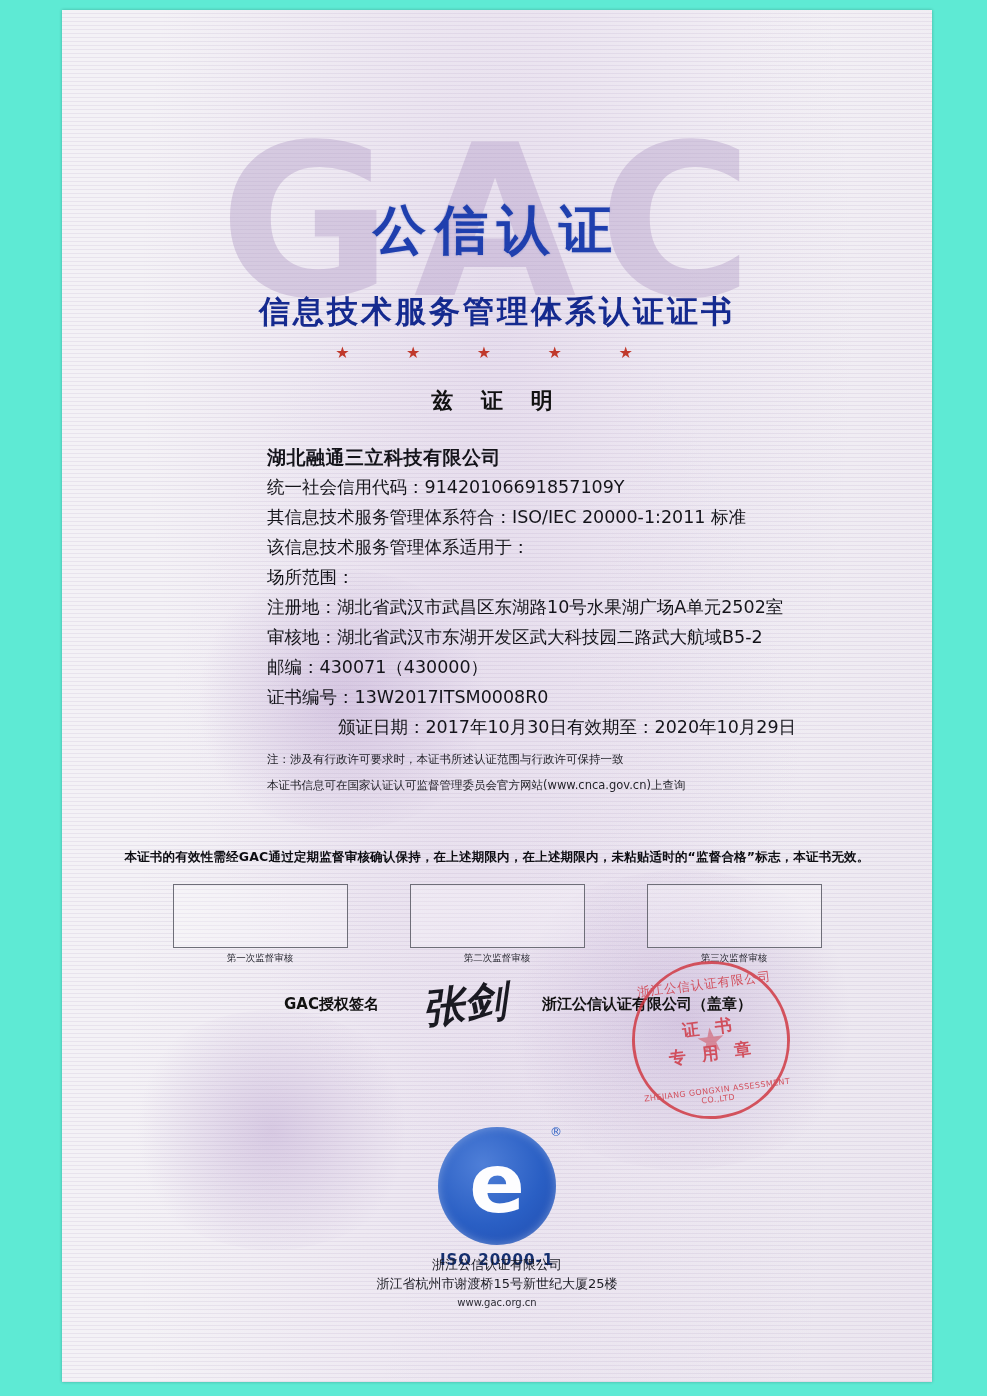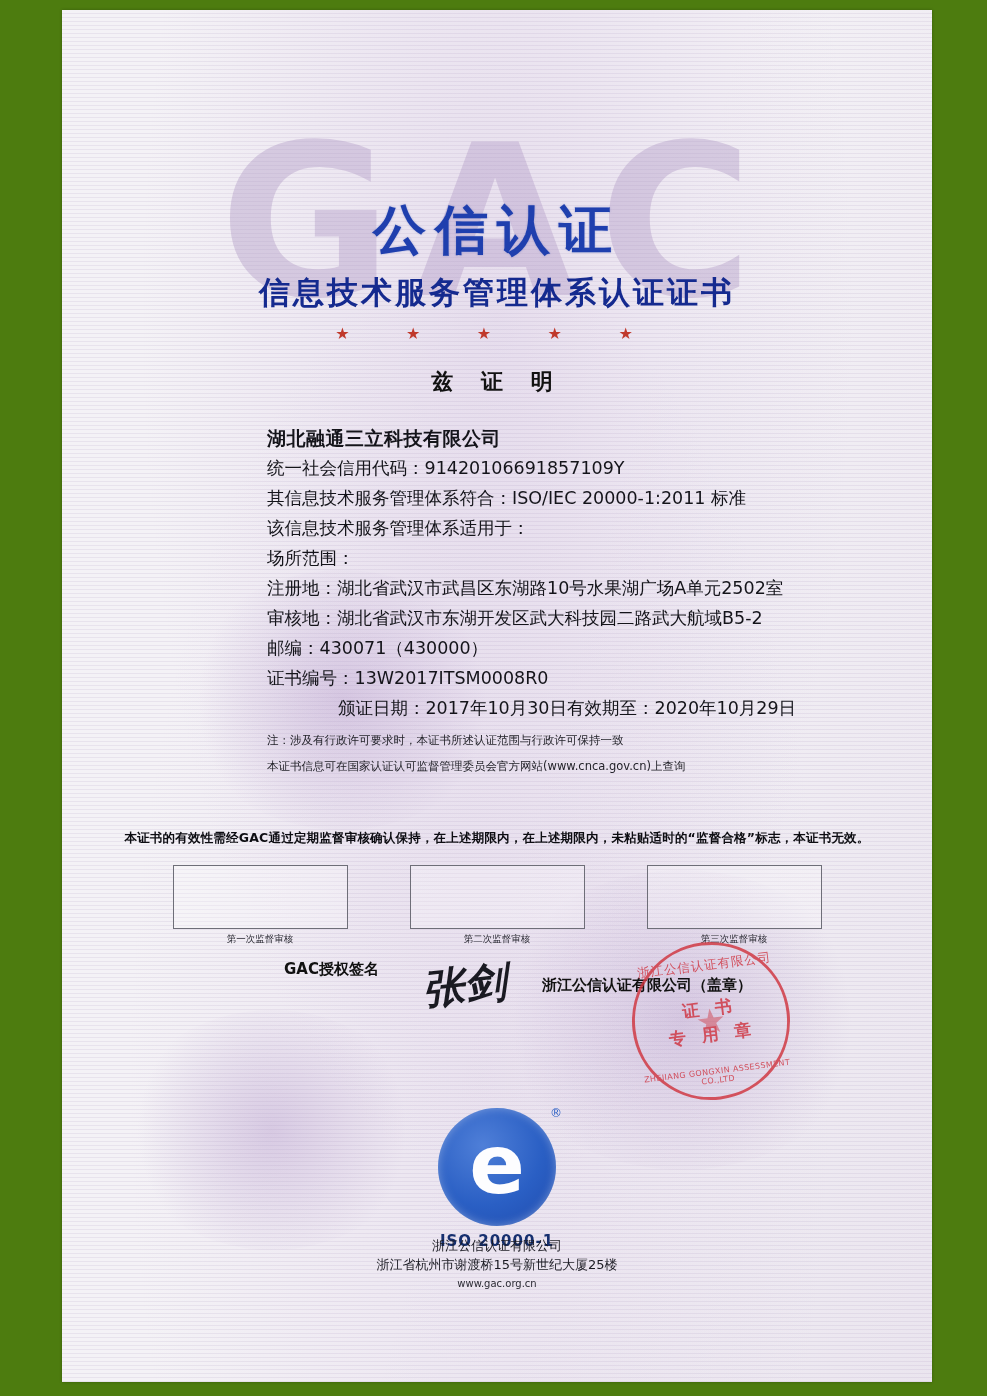--- a/index.html
+++ b/index.html
@@ -7,21 +7,21 @@
     padding: 0;
     background: #cfcfcf;
   }
   body {
     font-family: "Liberation Sans", sans-serif;
   }
   .page {
     position: relative;
     width: 987px;
     height: 1396px;
-    background: #4d7c0f;
+    background: #5eead4;
     overflow: hidden;
     text-decoration: underline;
   }
   
   .sheet {
     position: absolute;
     left: 62px;
     top: 10px;
     width: 870px;
     height: 1372px;
@@ -80,21 +80,21 @@
     margin-top: 185px;
     text-align: center;
     color: #1f3fae;
     font-family: "DejaVu Sans", sans-serif;
     font-weight: bold;
     font-size: 53px;
     letter-spacing: 9px;
     text-shadow: 0 0 2px rgba(30,60,170,0.35);
   }
   .title-sub {
-    margin-top: 5px;
+    margin-top: 24px;
     text-align: center;
     color: #152a8f;
     font-family: "DejaVu Sans", sans-serif;
     font-weight: bold;
     font-size: 31px;
     letter-spacing: 3px;
   }
   .stars {
     margin-top: 10px;
     text-align: center;
@@ -169,21 +169,21 @@
     color: #2a2a33;
   }
   .sign-row {
     position: relative;
     margin: 14px 0 0 0;
     height: 90px;
   }
   .sign-label {
     position: absolute;
     left: 222px;
-    top: 0;
+    top: 16px;
     font-family: "DejaVu Sans", sans-serif;
     font-weight: bold;
     font-size: 15px;
     color: #111;
   }
   .signature {
     position: absolute;
     left: 360px;
     top: -2px;
     font-family: "DejaVu Serif", serif;

